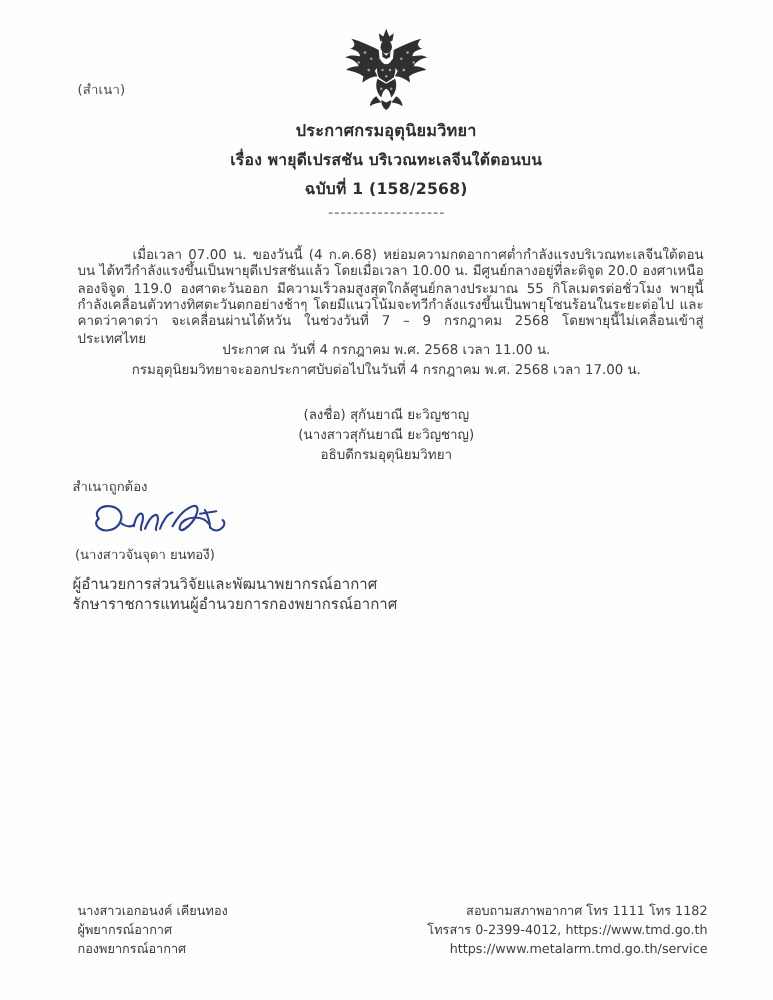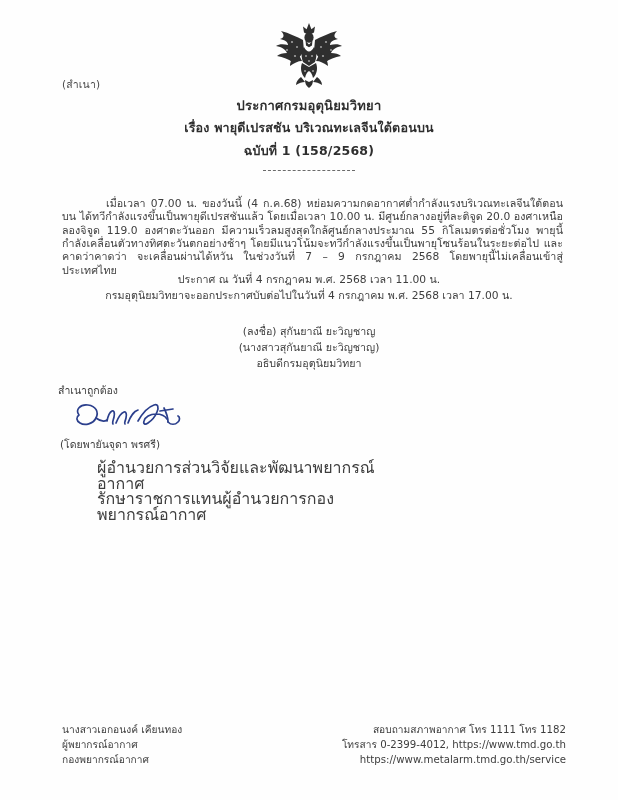--- a/index.html
+++ b/index.html
@@ -19,21 +19,21 @@
   .page {
     position: absolute;
     inset: 0;
     background: #fefefe;
   }
 
   
   .copy-marker {
     position: absolute;
     left: 62px;
-    top: 76px;
+    top: 63px;
     font-size: 10.5px;
     color: #4a4a4a;
     letter-spacing: .2px;
   }
 
   
   .emblem-wrap {
     position: absolute;
     left: 0;
     right: 0;
@@ -154,25 +154,24 @@
     height: 36px;
     display: block;
   }
   .certify-name {
     font-size: 10.5px;
     line-height: 14px;
     color: #3d3d3d;
     margin-left: 2px;
   }
   .certify-role {
-    font-size: 16px;
+    font-size: 12px;
     line-height: 15.5px;
     color: #3d3d3d;
     margin-top: 9px;
-    margin-left: 39px;
   }
 
   
   .footer-left {
     position: absolute;
     left: 62px;
     top: 722px;
   }
   .footer-right {
     position: absolute;
@@ -278,21 +277,21 @@
         <path d="M44 24 C46 19 49 14 52 13 C54 12.4 55 15 54 19 C53 23 52 24 53 25"></path>
         <path d="M56 24 C58 18 62 12 66 11"></path>
         <path d="M66 22 C70 15 76 8 82 6 C86 4.8 87 8 85 13 C83 18 79 22 76 24
                  C73 26 71 25 72 22 C73 18 78 15 84 15 C89 15 93 17 95 20"></path>
         <path d="M92 9 C94 13 96 18 96 23"></path>
         <path d="M88 12 L101 10"></path>
         <path d="M96 23 C99 26 103 26 106 23 C108 21 108 18 106 17"></path>
       </g>
     </svg>
 
-    <div class="certify-name">(โดยพายันจุดา  พรศรี)</div>
+    <div class="certify-name">(นางสาวจันจุดา  ยนทองี)</div>
     <div class="certify-role">ผู้อำนวยการส่วนวิจัยและพัฒนาพยากรณ์อากาศ</div>
     <div class="certify-role" style="margin-top:0">รักษาราชการแทนผู้อำนวยการกองพยากรณ์อากาศ</div>
   </div>
 
   <div class="footer-left">
     <div class="footer-line">นางสาวเอกอนงค์  เคียนทอง</div>
     <div class="footer-line">ผู้พยากรณ์อากาศ</div>
     <div class="footer-line">กองพยากรณ์อากาศ</div>
   </div>
 

